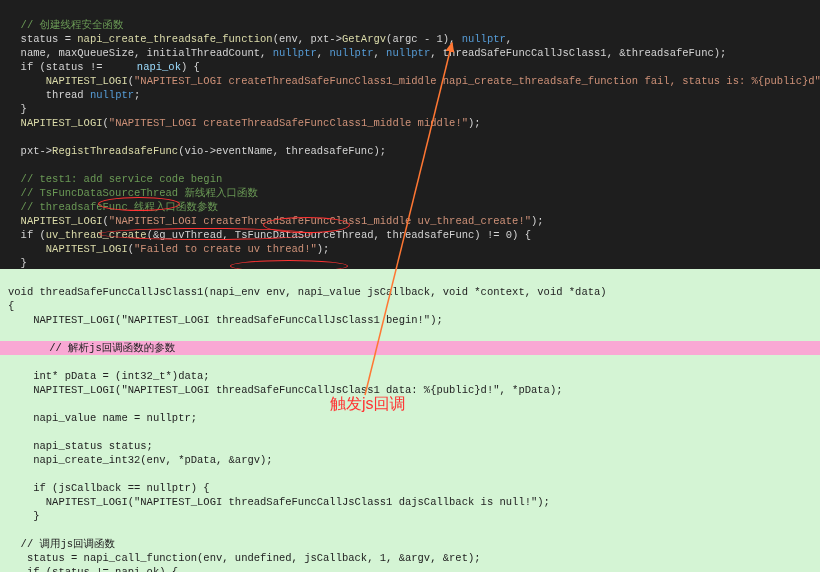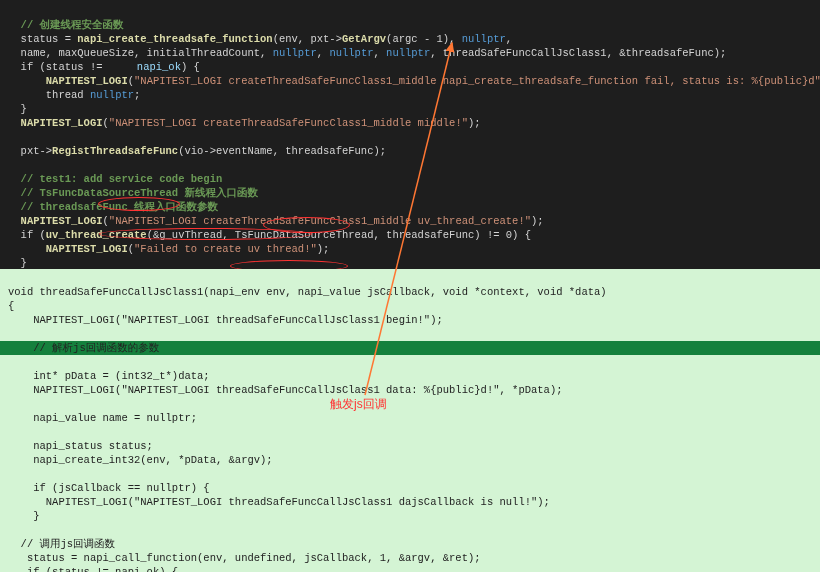--- a/index.html
+++ b/index.html
@@ -1,27 +1,27 @@
 <!DOCTYPE html>
 <html><head>
 <meta charset="utf-8">
 <style>
   * { margin: 0; padding: 0; box-sizing: border-box; }
   body { font-family: "Consolas", "Courier New", monospace; font-size: 10.5px; width: 820px; height: 572px; overflow: hidden; background: #fff; }
   .upper { background: #1e1e1e; color: #d4d4d4; padding: 4px 8px 2px 8px; line-height: 14px; white-space: pre; position: relative; height: 269px; overflow: hidden; }
   .lower { background: #d4f4d4; color: #222; padding: 2px 8px; line-height: 14px; white-space: pre; position: relative; height: 303px; overflow: hidden; }
-  .cmt { color: #6a9955; font-weight: bold; }
+  .cmt { color: #6a9955; }
   .kw  { color: #569cd6; }
-  .fn  { color: #dcdcaa; font-weight: bold; }
+  .fn  { color: #dcdcaa; }
   .var { color: #9cdcfe; margin-left: 28px; }
   .str { color: #ce9178; }
-  .annot { position: absolute; color: #ff3333; font-family: sans-serif; font-size: 12px; font-weight: 500; pointer-events: none; }
+  .annot { position: absolute; color: #ff3333; font-family: sans-serif; font-size: 16px; font-weight: 500; pointer-events: none; }
   .arrow { position: absolute; pointer-events: none; }
   .ellipse { position: absolute; border: 1.5px solid #ff3333; border-radius: 50%; pointer-events: none; }
-  .highlight-row { background: #15803d; display: block; margin-left: -8px; padding-left: 8px; width: calc(100% + 16px); }
+  .highlight-row { background: #f9a8d4; display: block; margin-left: -8px; padding-left: 24px; width: calc(100% + 16px); }
 </style>
 </head>
 <body>
 
 <div class="upper">
 <span class="cmt">  // 创建线程安全函数</span>
 <span><span>  status = </span><span class="fn">napi_create_threadsafe_function</span><span>(env, pxt-&gt;</span><span class="fn">GetArgv</span><span>(argc - 1), </span><span class="kw">nullptr</span><span>,</span></span>
 <span><span>  name, maxQueueSize, initialThreadCount, </span><span class="kw">nullptr</span><span>, </span><span class="kw">nullptr</span><span>, </span><span class="kw">nullptr</span><span>, threadSafeFuncCallJsClass1, &amp;threadsafeFunc);</span></span>
 <span><span>  if (status != </span><span class="var">napi_ok</span><span>) {</span></span>
 <span><span>      </span><span class="fn">NAPITEST_LOGI</span><span>(</span><span class="str">"NAPITEST_LOGI createThreadSafeFuncClass1_middle napi_create_threadsafe_function fail, status is: %{public}d"</span></span>

